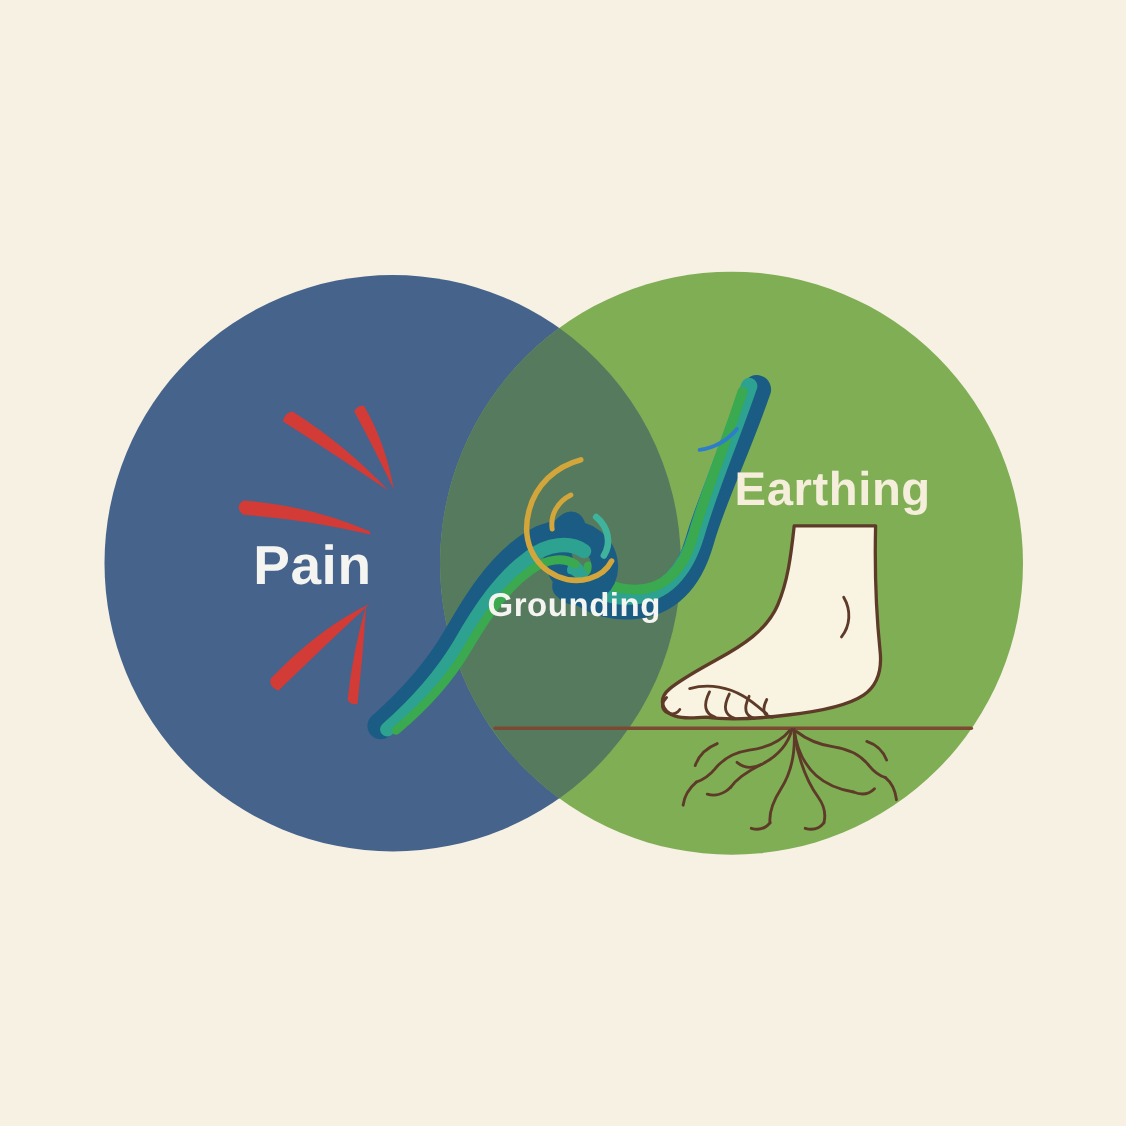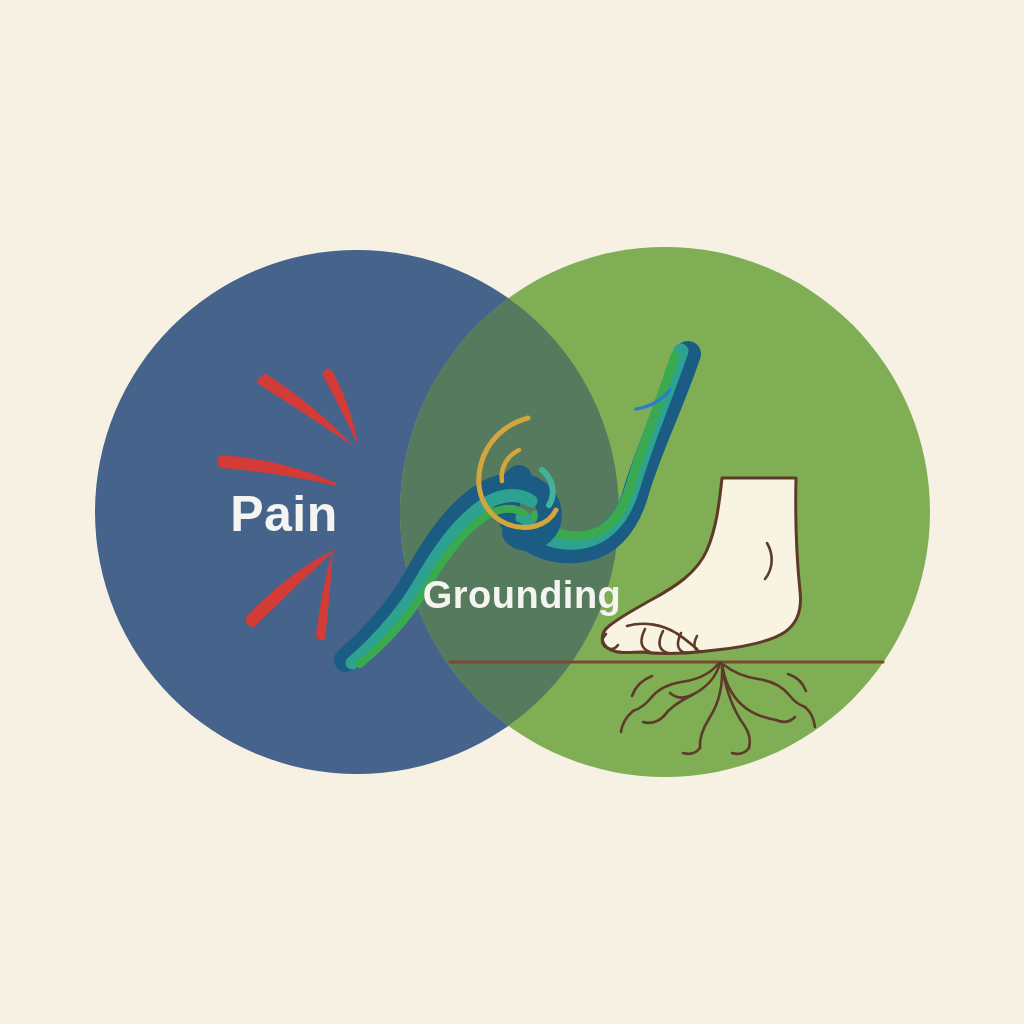--- a/index.html
+++ b/index.html
@@ -23,25 +23,24 @@
     font-size:50px;
     color:#f4f4f1;
   }
   .label-earthing{
     left:757px;top:446px;
     font-size:43px;
     color:#f4eedb;
   }
   .label-overlap{
     left:522px;top:551px;
-    font-size:38px;
+    font-size:30px;
     line-height:34px;
     color:#f4f4f1;
     text-align:left;
-    margin-top:44px;
   }
   .label-overlap span{display:block;}
 </style>
 </head>
 <body>
 
 <div class="canvas">
 
   <svg width="1024" height="1024" viewBox="0 0 1024 1024">
 
@@ -117,18 +116,19 @@
       <path d="M 749 748 C 745 753 739 755 732 753"></path>
       <path d="M 633 711 C 626 717 622 724 621 732"></path>
       <path d="M 805 707 C 811 712 814 719 815 727"></path>
       <path d="M 652 676 C 642 680 635 687 632 696"></path>
       <path d="M 788 674 C 797 677 803 683 806 691"></path>
     </g>
   </svg>
 
   <div class="label label-pain">Pain</div>
 
+  <div class="label label-earthing">Earthing</div>
 
   <div class="label label-overlap">
     <span>Grounding</span>
   </div>
 
 </div>
 
 </body></html>

